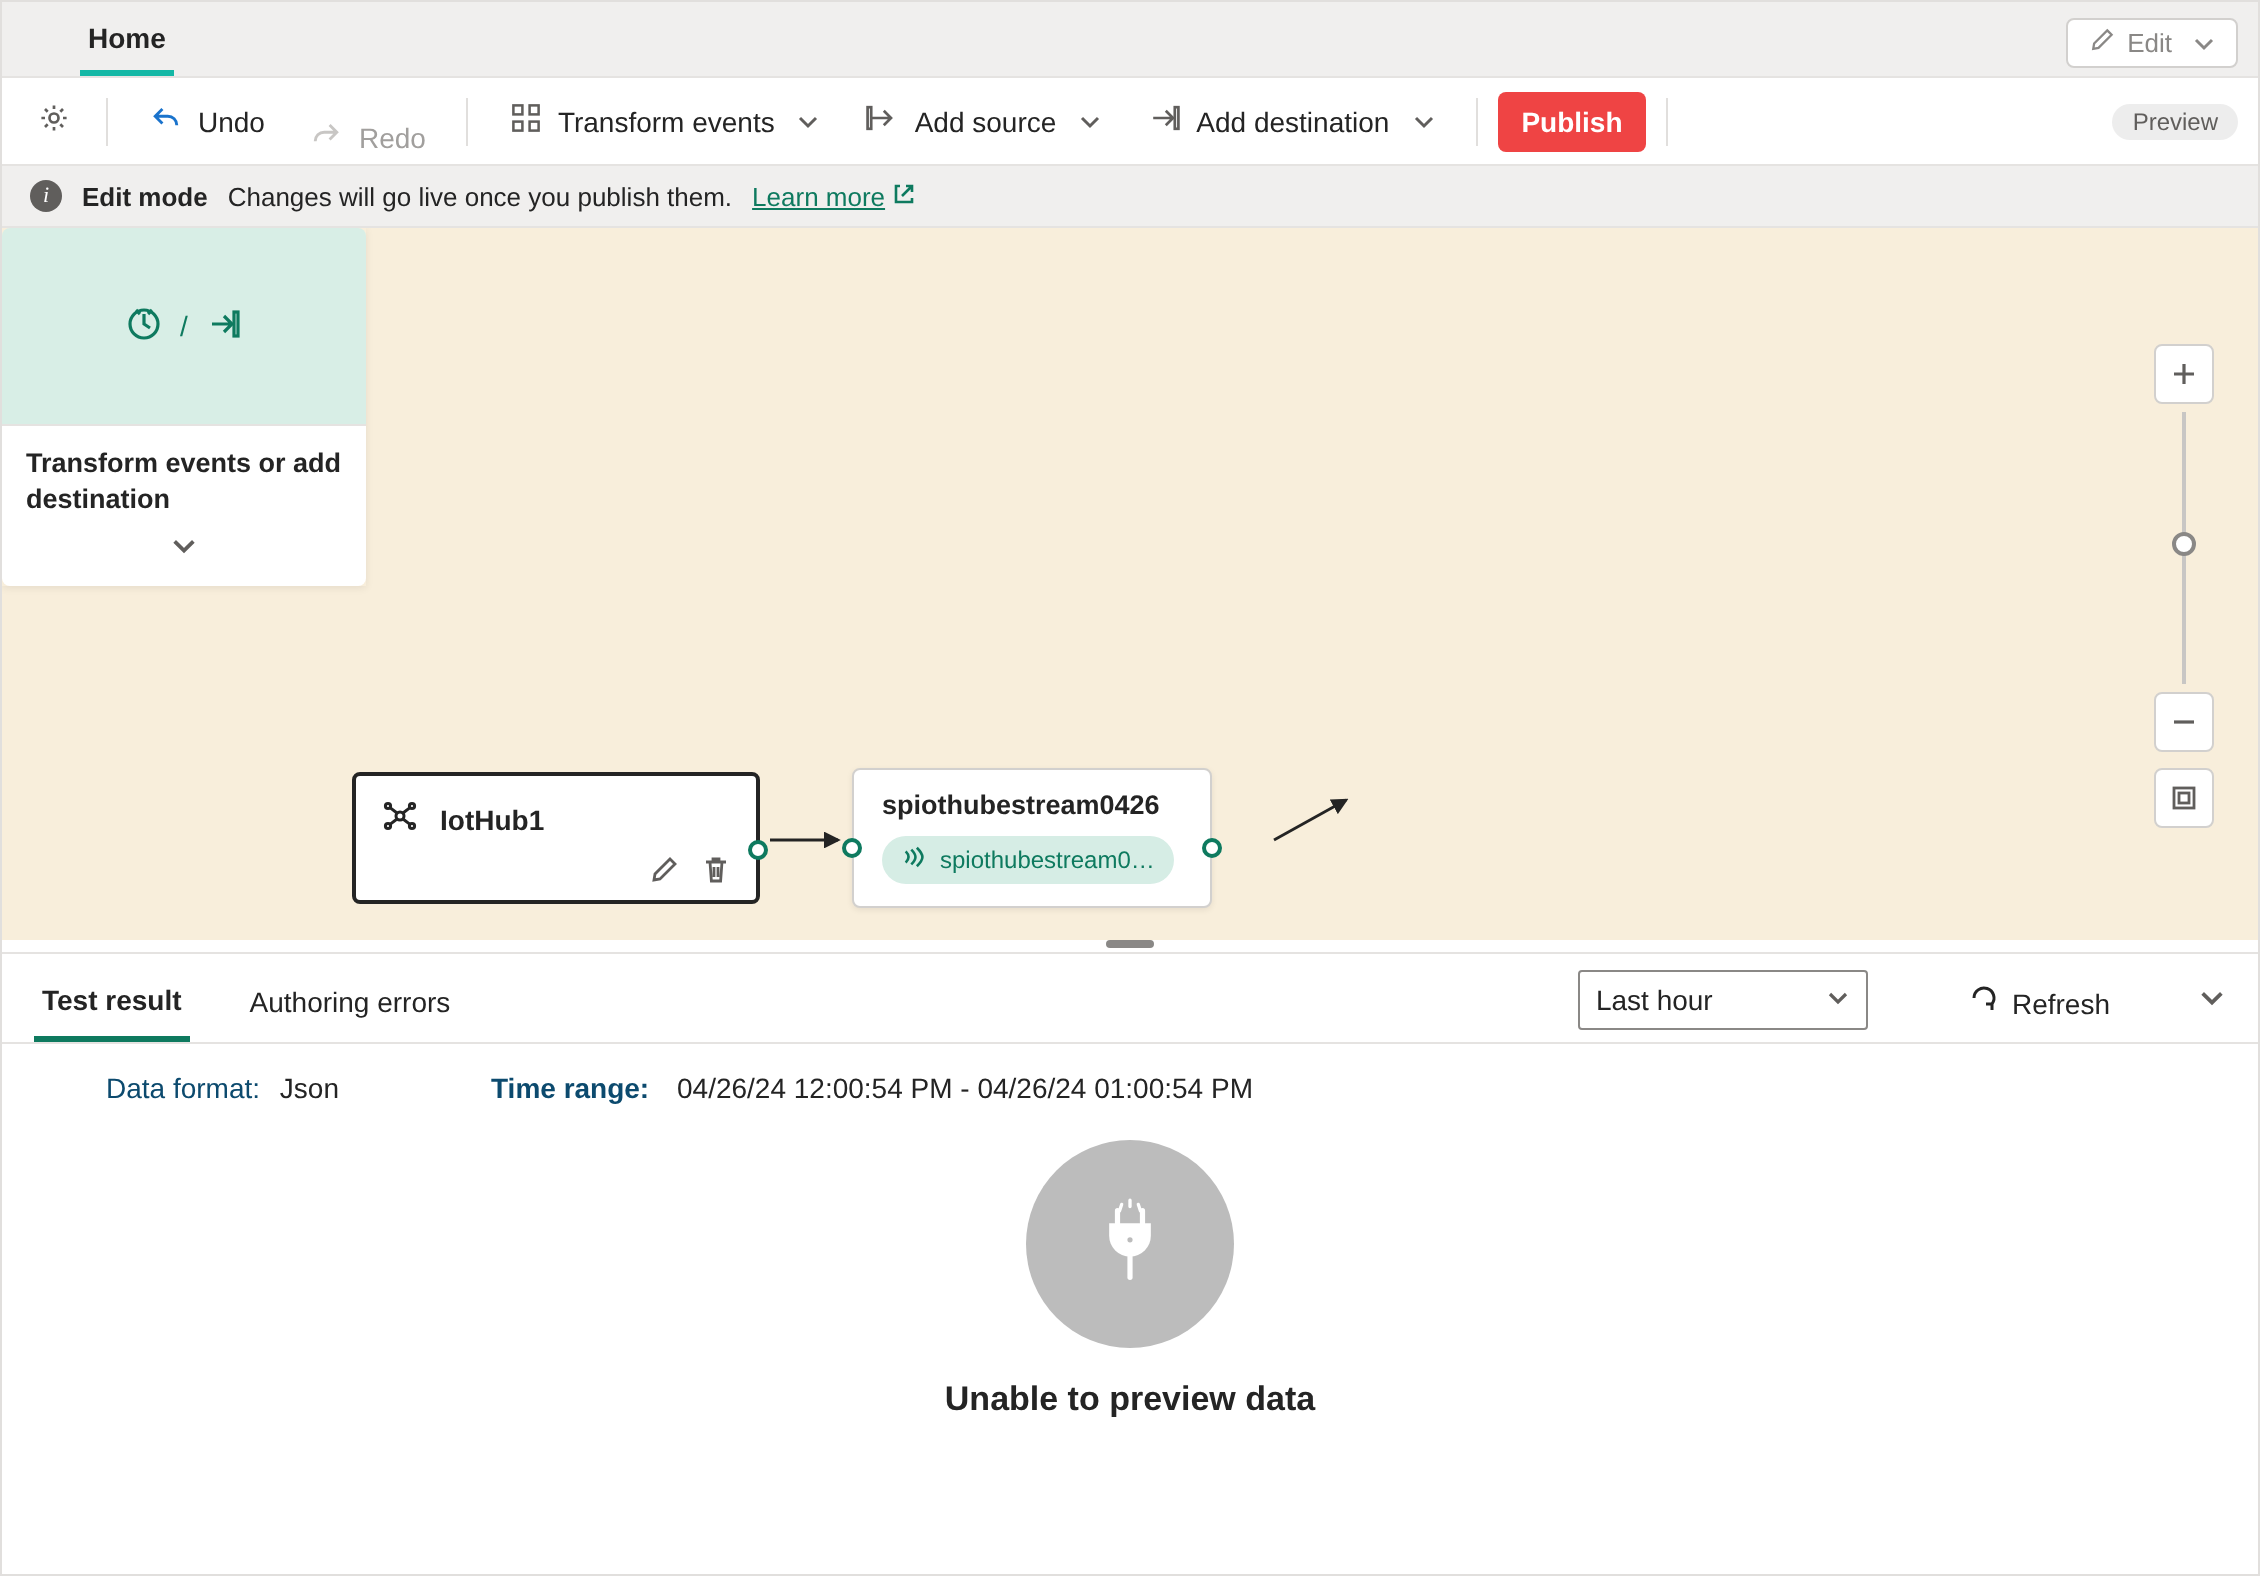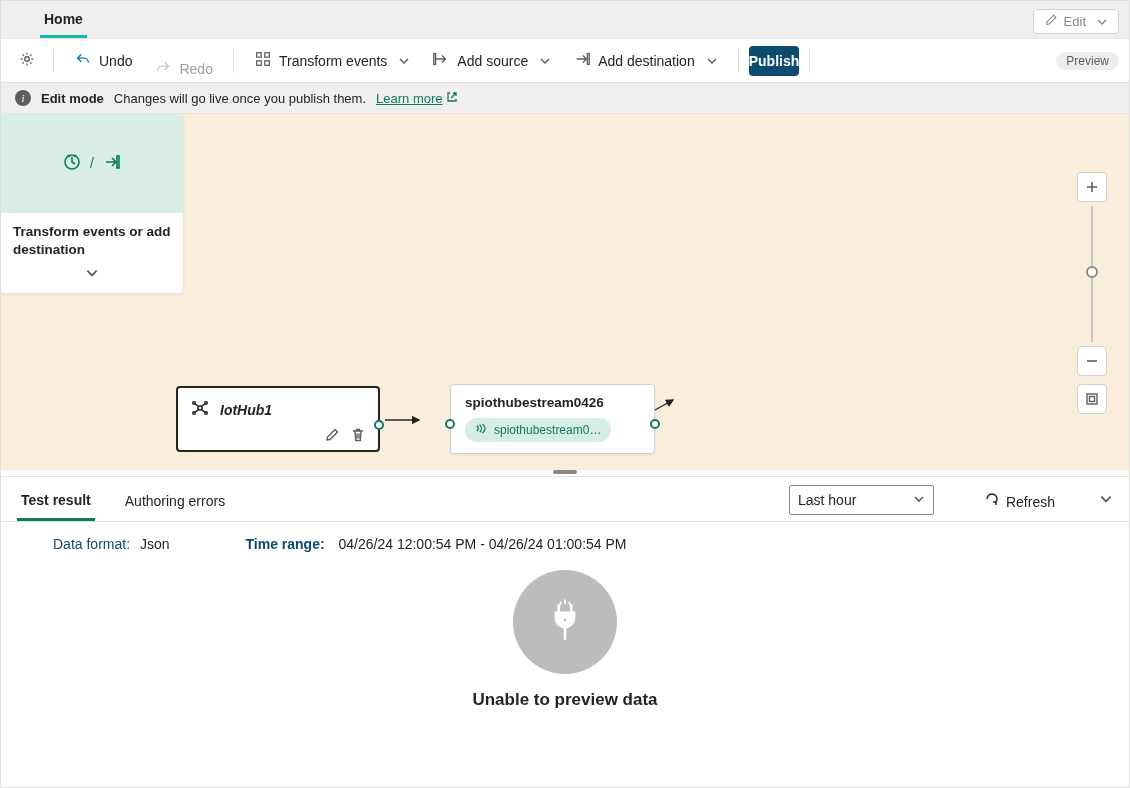--- a/index.html
+++ b/index.html
@@ -16,46 +16,46 @@
   .edit-pill svg { width: 14px; height: 14px; }
   .chev { display:inline-flex; margin-left:4px; }
 
   
   .toolbar { display: flex; align-items: center; gap: 2px; background: #fff; border-bottom: 1px solid #e5e3e1; padding: 4px 10px; height: 44px; }
   .tbtn { display: inline-flex; align-items: center; gap: 7px; padding: 5px 10px; border-radius: 4px; cursor: pointer; font-size: 14px; color: #242424; }
   .tbtn.iconOnly { padding: 5px 7px; }
   .tbtn.disabled { color: #a19f9d; cursor: default; margin-top: 16px; }
   .tbtn svg { width: 18px; height: 18px; flex: none; }
   .sep { width: 1px; height: 24px; background: #e1dfdd; margin: 0 8px; }
-  .publish-btn { background: #0c4a6e; color: #fff; font-weight: 600; padding: 7px 0; border-radius: 4px; cursor: pointer; }
+  .publish-btn { background: #ef4444; color: #fff; font-weight: 600; padding: 7px 12px; border-radius: 4px; cursor: pointer; }
   .toolbar-spacer { flex: 1; }
   .preview-pill { background: #ededed; color: #605e5c; font-size: 12px; padding: 2px 10px; border-radius: 10px; }
   .chev svg { width:12px; height:12px; }
 
   
   .editbar { display: flex; align-items: center; gap: 10px; padding: 7px 14px; background: #f0efee; border-bottom: 1px solid #e5e3e1; font-size: 13px; }
   .editbar .info-icon { width: 16px; height: 16px; background: #605e5c; border-radius: 50%; color: #fff; display: inline-flex; align-items: center; justify-content: center; font-size: 11px; font-family: Georgia, serif; font-style: italic; }
   .editbar strong { font-weight: 600; }
   .editbar a { color: #0e7a5f; text-decoration: underline; display:inline-flex; align-items:center; gap:3px; }
 
   
   .canvas { position: relative; flex: none; height: 356px; background: #f8eedb; overflow: hidden; }
   .node { position: absolute; background: #fff; border-radius: 4px; }
   .node.selected { border: 2px solid #242424; }
   .node.default { border: 1px solid #d2d0ce; }
   .port { position: absolute; width: 10px; height: 10px; border: 2px solid #0e7a5f; background: #fff; border-radius: 50%; }
 
   .iothub-node { left: 175px; top: 272px; width: 204px; height: 66px; padding: 10px 12px; }
-  .iothub-node .head { display: flex; align-items: center; gap: 10px; font-size: 14px; font-weight: 600; font-style: italic; }
+  .iothub-node .head { display: flex; align-items: center; gap: 10px; font-size: 14px; font-weight: 600; }
   .iothub-node .actions { display: flex; gap: 10px; justify-content: flex-end; margin-top: 6px; }
   .iothub-node .actions span { display:inline-flex; cursor:pointer; color:#605e5c; }
   .iothub-node .actions svg { width:16px; height:16px; }
   .iothub-node .port { right: -6px; top: 32px; }
 
-  .stream-node { left: 449px; top: 270px; width: 205px; height: 70px; padding: 10px 14px; box-shadow: 0 1px 3px rgba(0,0,0,0.08); }
+  .stream-node { left: 425px; top: 270px; width: 180px; height: 70px; padding: 10px 14px; box-shadow: 0 1px 3px rgba(0,0,0,0.08); }
   .stream-node .title { font-size: 13.5px; font-weight: 600; margin-bottom: 8px; }
   .stream-node .chip { display: inline-flex; align-items:center; gap:6px; background: #d6ede5; color: #0e7a5f; font-size: 12px; padding: 4px 10px; border-radius: 12px; max-width: 100%; }
   .stream-node .port.left { left: -6px; top: 34px; }
   .stream-node .port.right { right: -6px; top: 34px; }
 
   .action-node { left: 674px; top: 224px; width: 182px; box-shadow: 0 1px 4px rgba(0,0,0,0.08); }
   .action-node .top { background: #d8eee6; height: 98px; display:flex; align-items:center; justify-content:center; gap:8px; color:#0e7a5f; border-radius:4px 4px 0 0; }
   .action-node .top svg { width:20px; height:20px; }
   .action-node .bottom { background:#fff; padding:10px 12px; display:flex; align-items:center; justify-content:space-between; gap:8px; border-radius:0 0 4px 4px; }
   .action-node .bottom .label { font-size:13.5px; font-weight:600; line-height:1.3; }

